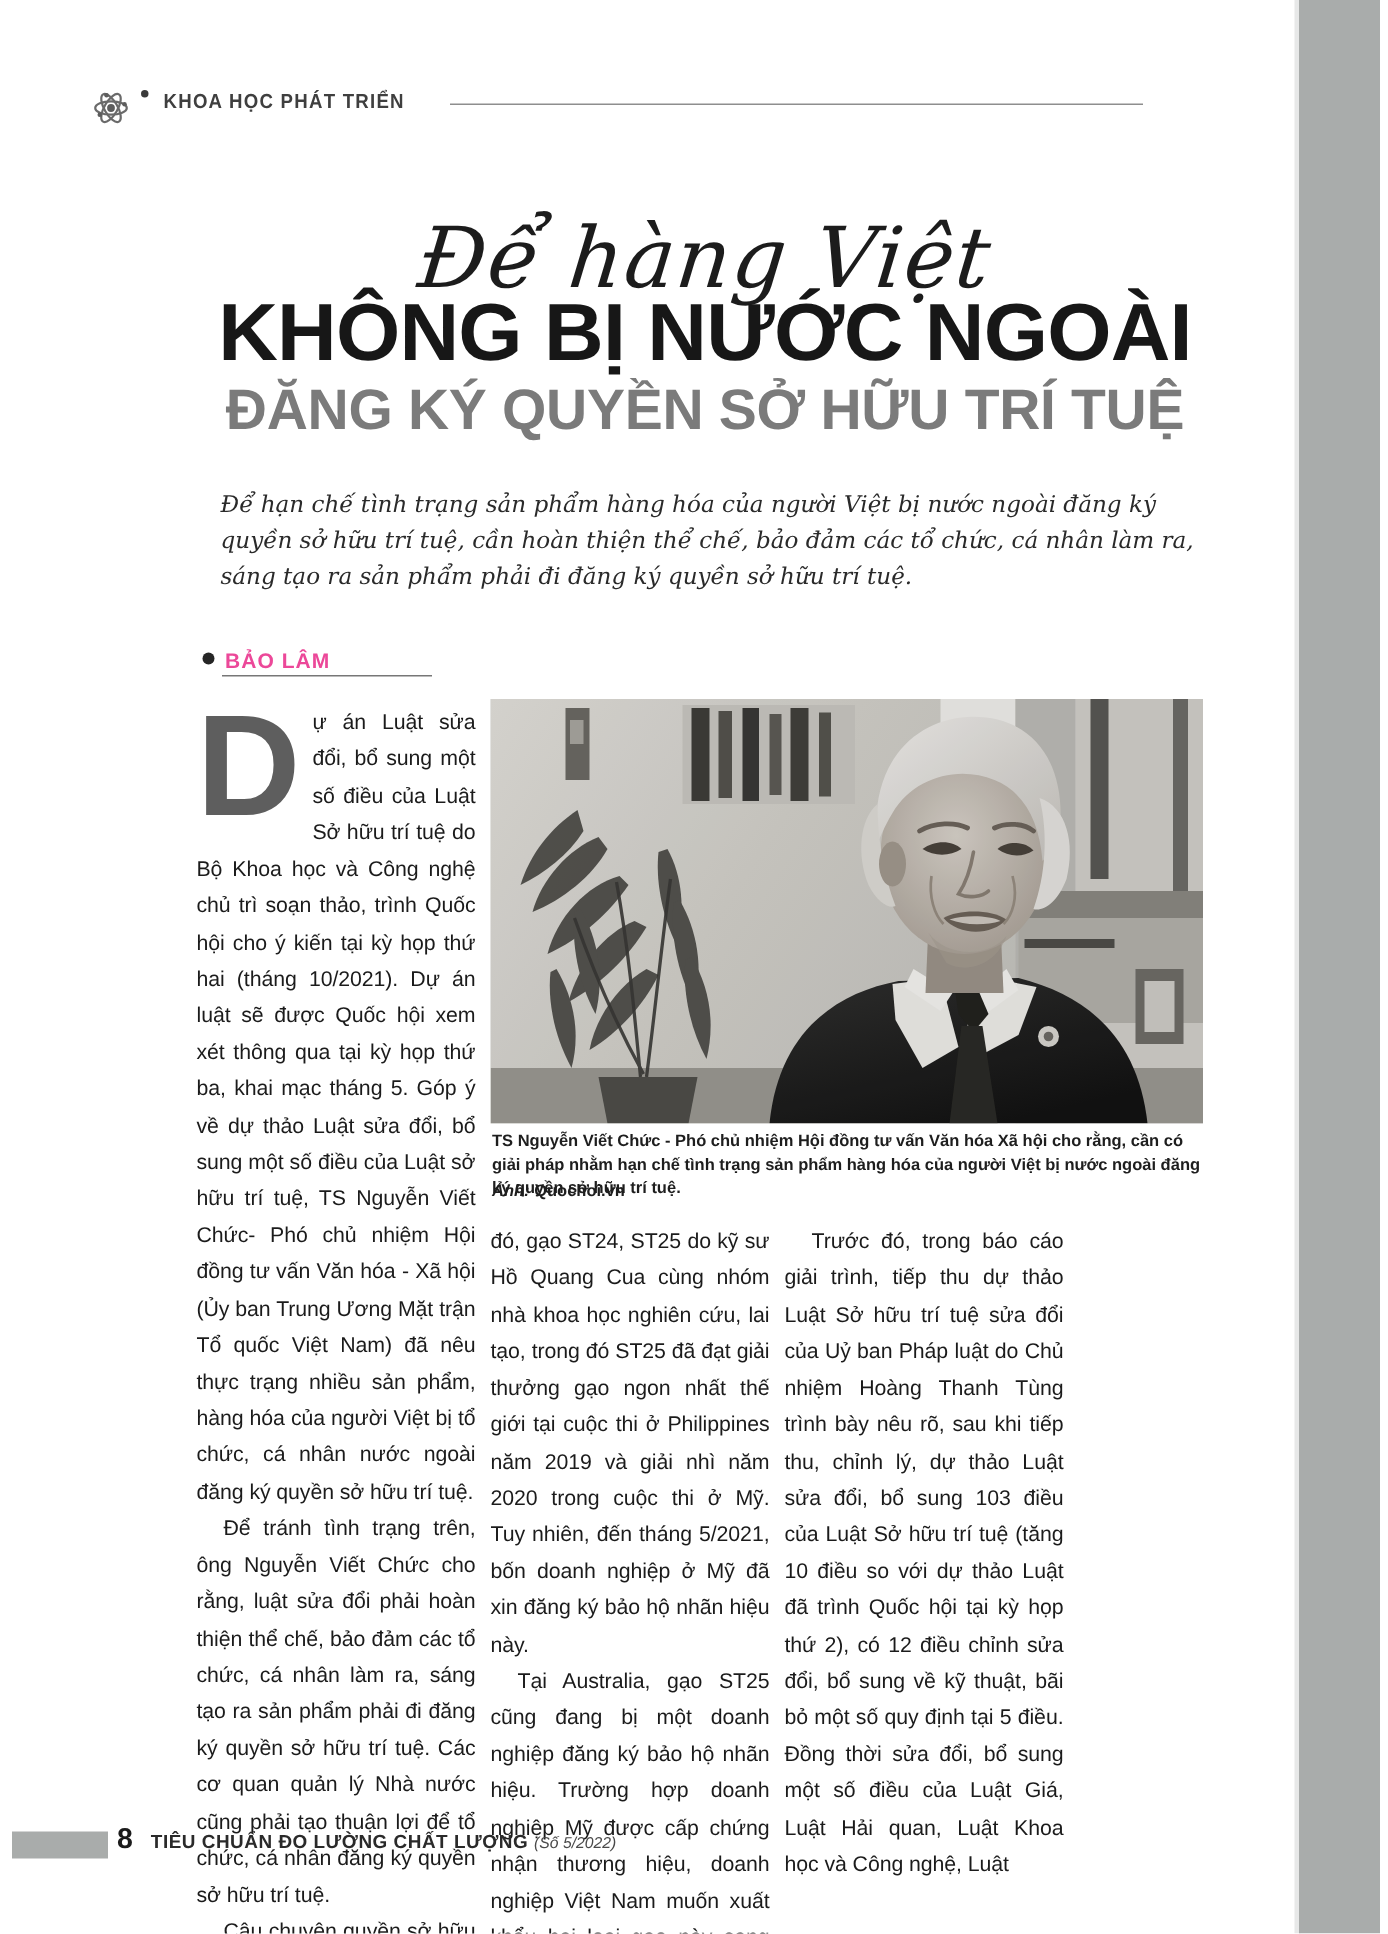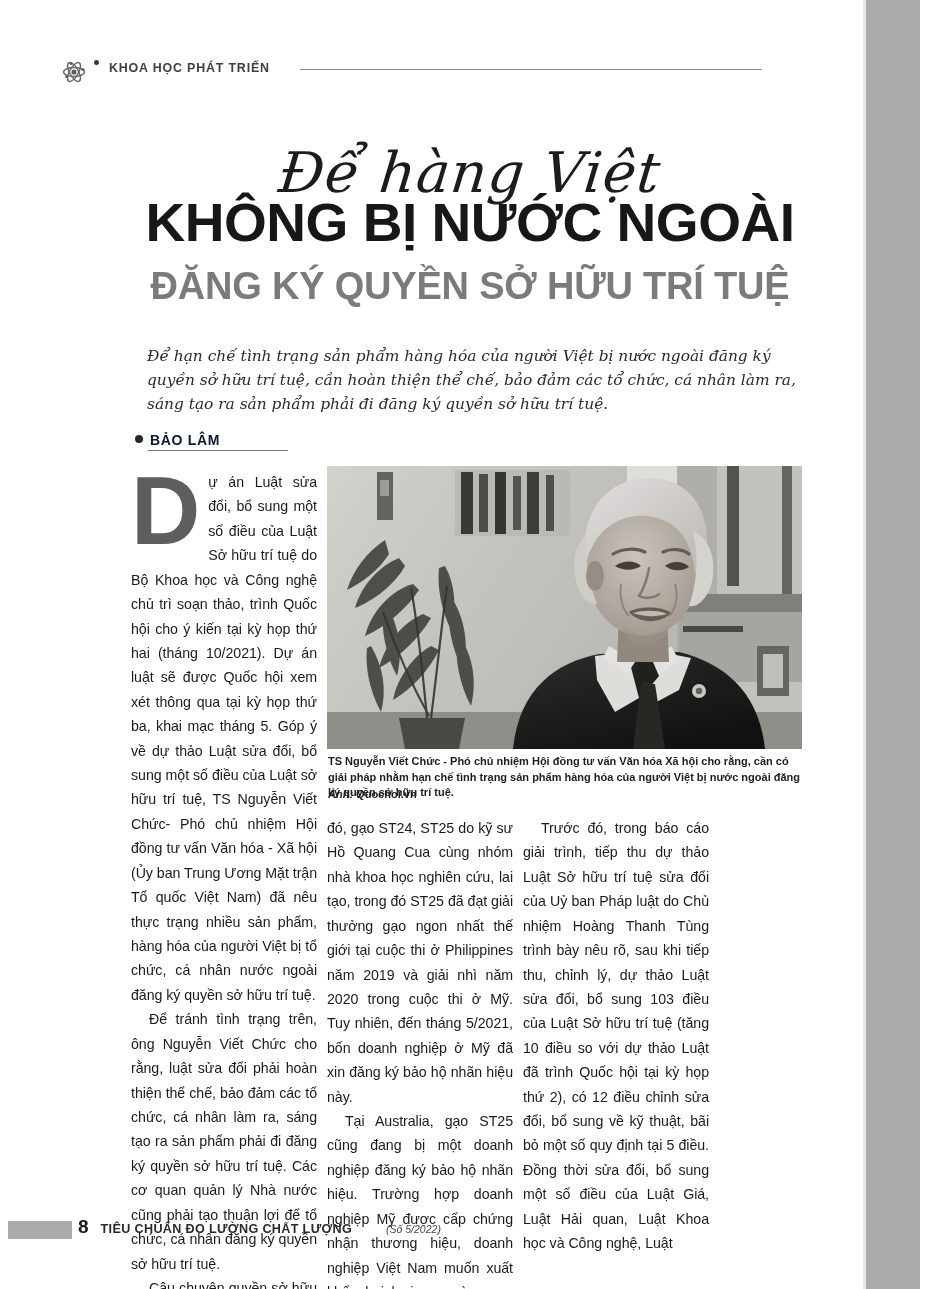--- a/index.html
+++ b/index.html
@@ -109,28 +109,28 @@
     margin: 0;
     white-space: nowrap;
   }
   .hl-sub {
     font-family: "Liberation Sans", sans-serif;
     font-weight: bold;
     font-size: 38px;
     line-height: 1.08;
     color: #7b7b7b;
     letter-spacing: -0.2px;
-    margin: 16px 0 0 0;
+    margin: 4px 0 0 0;
     white-space: nowrap;
   }
 
   
   .deck {
     position: absolute;
-    top: 344px;
+    top: 324px;
     left: 147px;
     width: 650px;
     font-family: "DejaVu Serif", serif;
     font-style: italic;
     font-size: 15.4px;
     line-height: 1.57;
     color: #2a2a2a;
     text-align: left;
   }
 
@@ -148,21 +148,21 @@
     width: 8px; height: 8px;
     border-radius: 50%;
     background: #262626;
     flex: 0 0 auto;
     margin-top: -2px;
   }
   .byline-name {
     font-size: 14px;
     font-weight: bold;
     letter-spacing: .7px;
-    color: #0f172a;
+    color: #ec4899;
     white-space: nowrap;
   }
   .byline-rule {
     position: absolute;
     top: 450px;
     left: 148px;
     width: 140px;
     height: 1px;
     background: #777;
   }
@@ -251,21 +251,20 @@
     font-weight: bold;
     letter-spacing: .35px;
     color: #2a2a2a;
   }
   .footer-issue {
     font-size: 10.5px;
     font-style: italic;
     font-weight: normal;
     color: #4a4a4a;
     letter-spacing: 0;
-    margin-left: 30px;
   }
 </style>
 </head>
 <body>
 
 <div class="scan-corner-tl"></div>
 <div class="scan-edge-right"></div>
 <div class="scan-edge-right-inner"></div>
 
 <div class="page-header">

